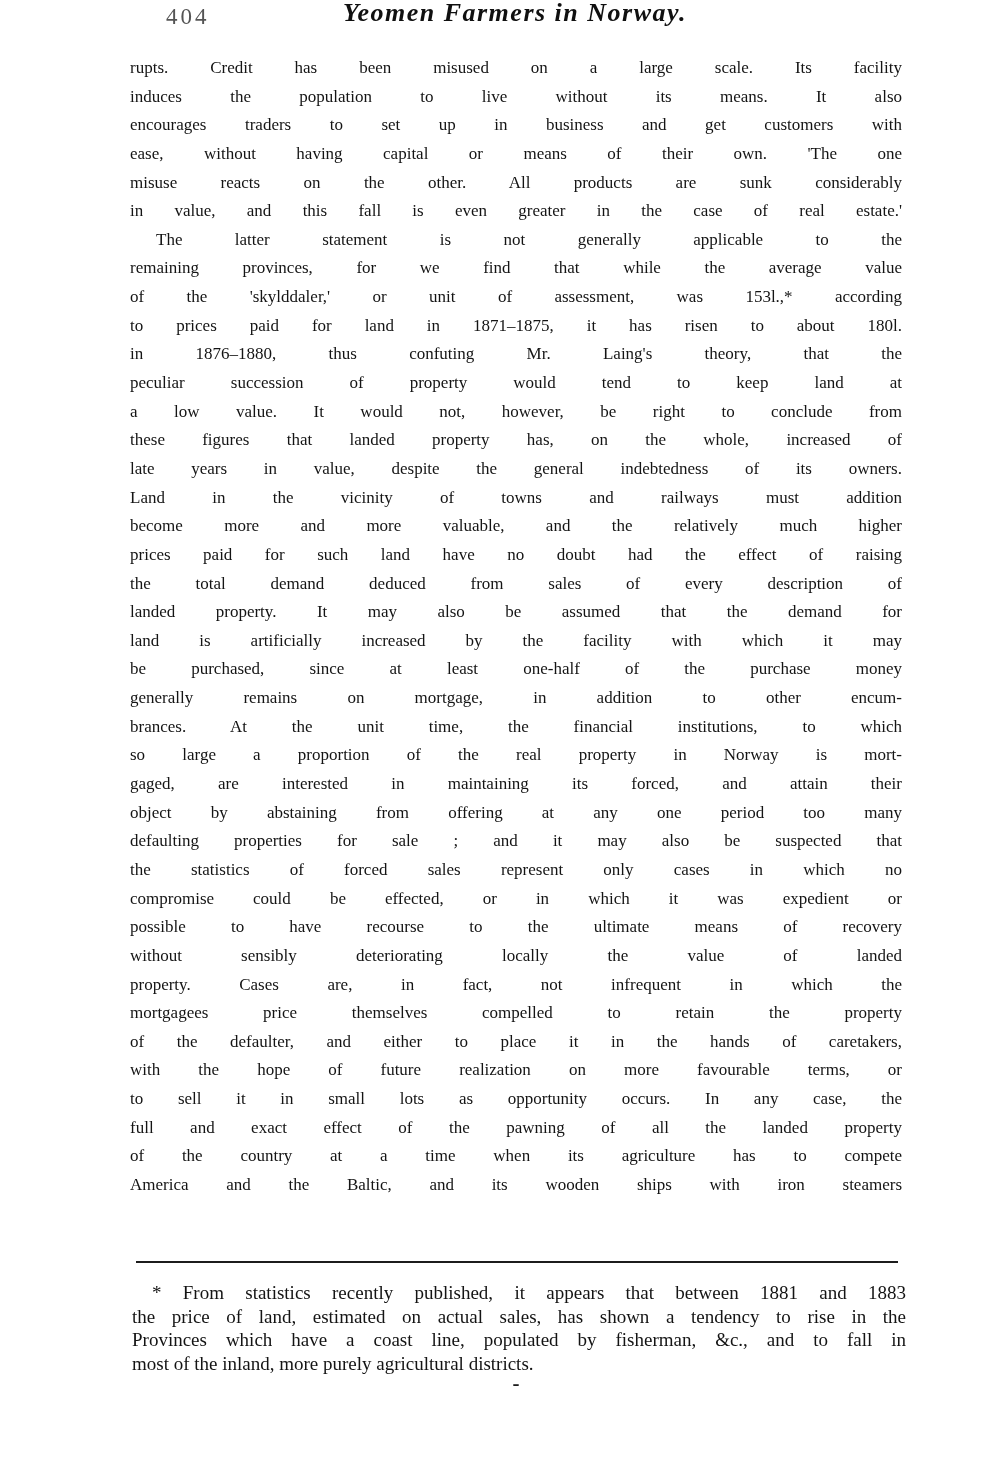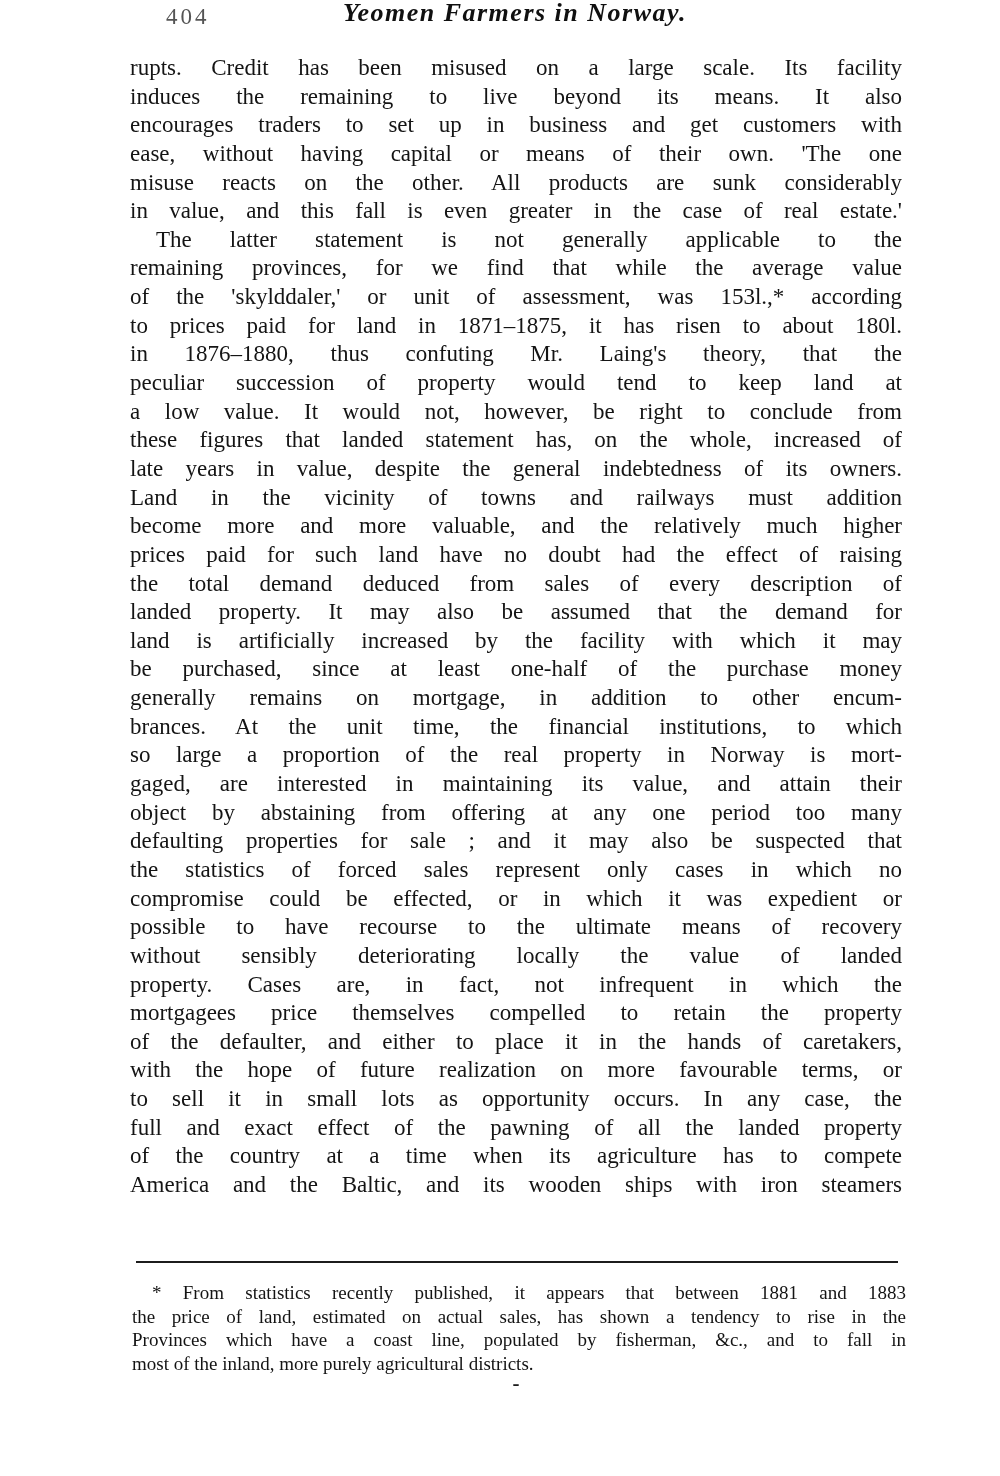--- a/index.html
+++ b/index.html
@@ -44,21 +44,21 @@
     font-weight: 700;
     font-size: 26px;
     letter-spacing: 1.5px;
     color: #101010;
   }
   .body-text {
     position: absolute;
     left: 130px;
     top: 54px;
     width: 772px;
-    font-size: 23px;
+    font-size: 17px;
   }
   .line {
     line-height: 28.65px;
     height: 28.65px;
     text-align: justify;
     text-align-last: justify;
     white-space: normal;
     overflow: visible;
   }
   .line.indent { padding-left: 26px; }
@@ -104,45 +104,45 @@
 
 <div class="page">
 
   <div class="header-row">
     <span class="page-number">404</span>
     <span class="running-title">Yeomen Farmers in Norway.</span>
   </div>
 
   <div class="body-text">
       <div class="line">rupts. Credit has been misused on a large scale. Its facility</div>
-      <div class="line">induces the remaining to live beyond its means. It also</div>
+      <div class="line">induces the population to live without its means. It also</div>
       <div class="line">encourages traders to set up in business and get customers with</div>
       <div class="line">ease, without having capital or means of their own. 'The one</div>
       <div class="line">misuse reacts on the other. All products are sunk considerably</div>
       <div class="line">in value, and this fall is even greater in the case of real estate.'</div>
       <div class="line indent">The latter statement is not generally applicable to the</div>
       <div class="line">remaining provinces, for we find that while the average value</div>
       <div class="line">of the 'skylddaler,' or unit of assessment, was 153l.,* according</div>
       <div class="line">to prices paid for land in 1871–1875, it has risen to about 180l.</div>
       <div class="line">in 1876–1880, thus confuting Mr. Laing's theory, that the</div>
       <div class="line">peculiar succession of property would tend to keep land at</div>
       <div class="line">a low value. It would not, however, be right to conclude from</div>
-      <div class="line">these figures that landed statement has, on the whole, increased of</div>
+      <div class="line">these figures that landed property has, on the whole, increased of</div>
       <div class="line">late years in value, despite the general indebtedness of its owners.</div>
       <div class="line">Land in the vicinity of towns and railways must addition</div>
       <div class="line">become more and more valuable, and the relatively much higher</div>
       <div class="line">prices paid for such land have no doubt had the effect of raising</div>
       <div class="line">the total demand deduced from sales of every description of</div>
       <div class="line">landed property. It may also be assumed that the demand for</div>
       <div class="line">land is artificially increased by the facility with which it may</div>
       <div class="line">be purchased, since at least one-half of the purchase money</div>
       <div class="line">generally remains on mortgage, in addition to other encum-</div>
       <div class="line">brances. At the unit time, the financial institutions, to which</div>
       <div class="line">so large a proportion of the real property in Norway is mort-</div>
-      <div class="line">gaged, are interested in maintaining its value, and attain their</div>
+      <div class="line">gaged, are interested in maintaining its forced, and attain their</div>
       <div class="line">object by abstaining from offering at any one period too many</div>
       <div class="line">defaulting properties for sale ; and it may also be suspected that</div>
       <div class="line">the statistics of forced sales represent only cases in which no</div>
       <div class="line">compromise could be effected, or in which it was expedient or</div>
       <div class="line">possible to have recourse to the ultimate means of recovery</div>
       <div class="line">without sensibly deteriorating locally the value of landed</div>
       <div class="line">property. Cases are, in fact, not infrequent in which the</div>
       <div class="line">mortgagees price themselves compelled to retain the property</div>
       <div class="line">of the defaulter, and either to place it in the hands of caretakers,</div>
       <div class="line">with the hope of future realization on more favourable terms, or</div>

